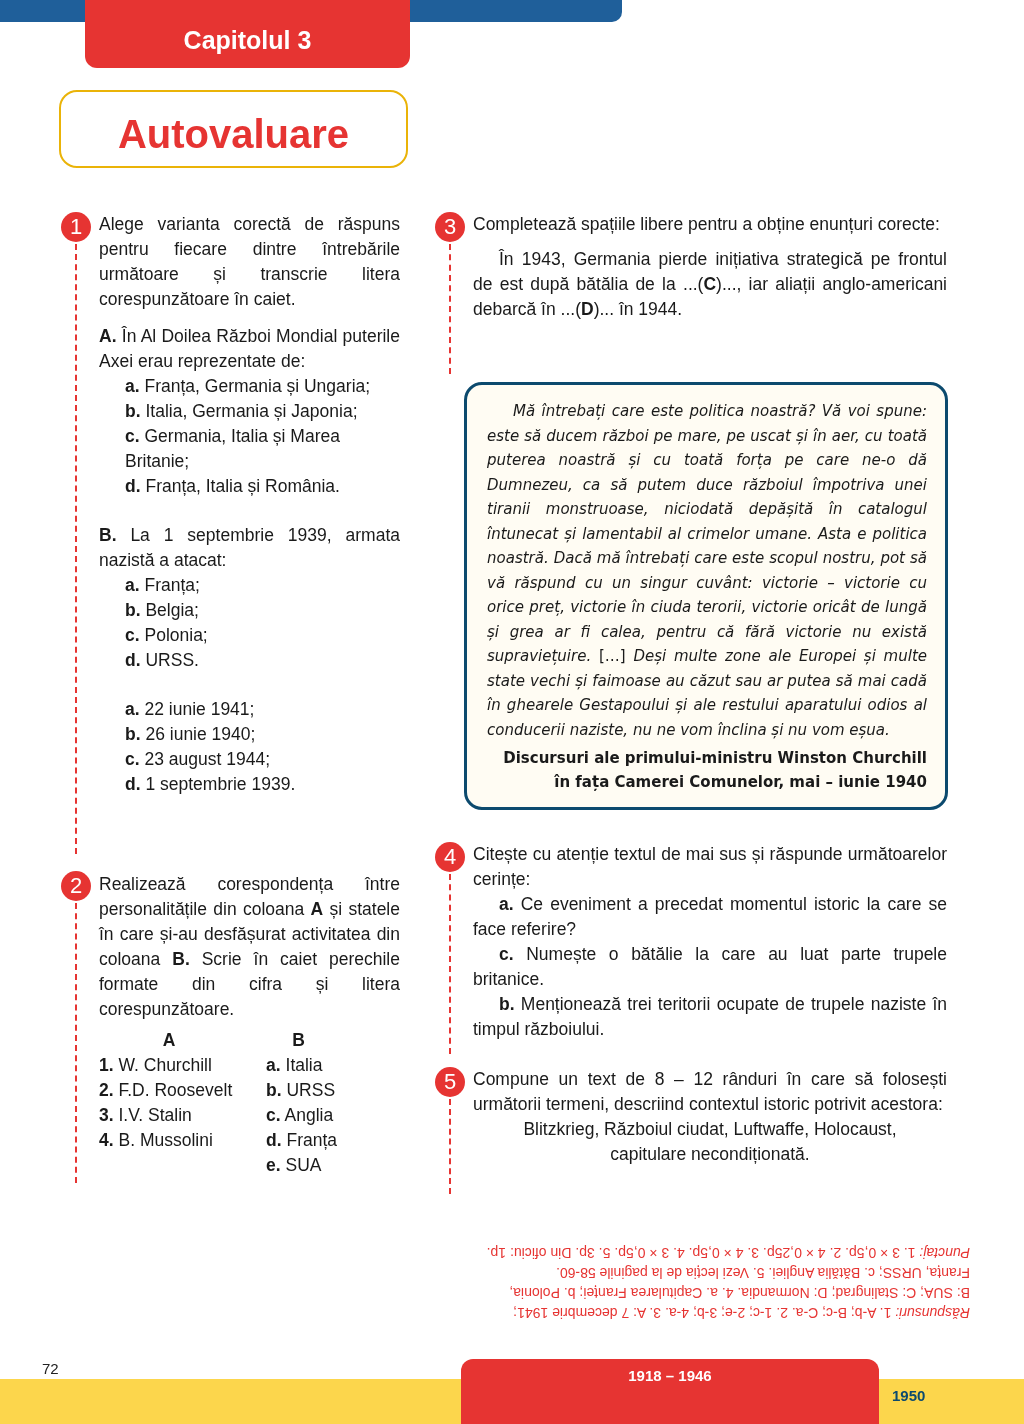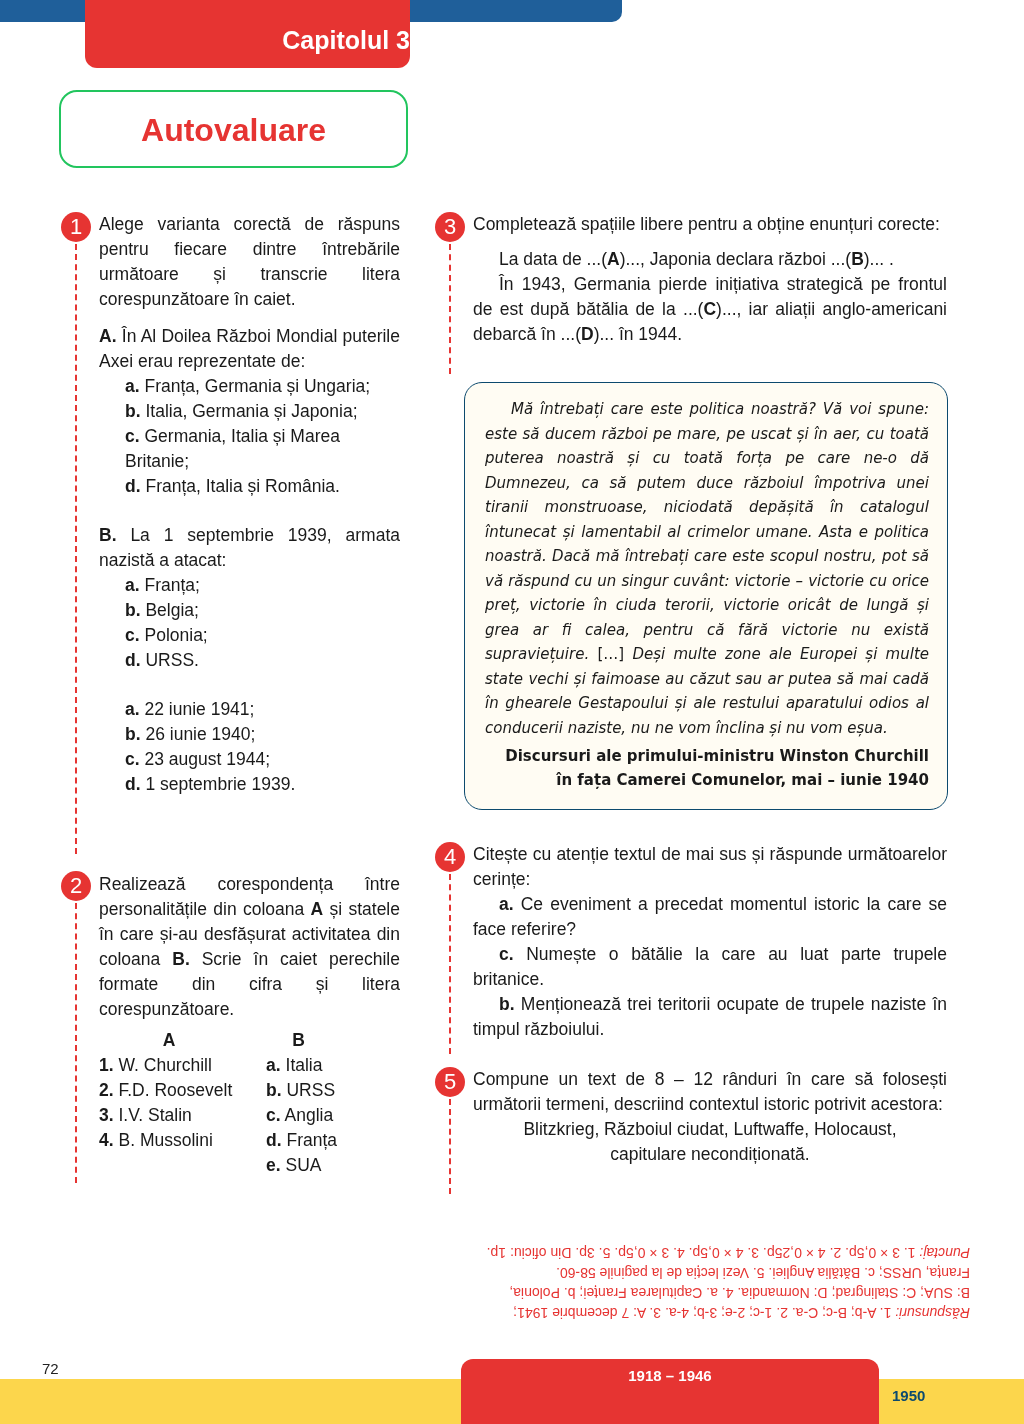--- a/index.html
+++ b/index.html
@@ -1,38 +1,38 @@
 <!DOCTYPE html>
 <html><head>
 <meta charset="utf-8">
 <style>
   * { box-sizing: border-box; margin: 0; padding: 0; }
   html, body { width: 1024px; height: 1424px; background: #ffffff; }
   body { position: relative; overflow: hidden; font-family: "Liberation Sans", "DejaVu Sans", sans-serif; color: #1a1a1a; }
 
   .top-bar { position: absolute; left: 0; top: 0; width: 622px; height: 22px; background: #1f5f9a; border-bottom-right-radius: 10px; }
-  .chapter-tab { position: absolute; left: 85px; top: 0; width: 325px; height: 68px; background: #e63432; border-bottom-left-radius: 12px; border-bottom-right-radius: 12px; color: #fff; font-weight: bold; font-size: 25px; text-align: right; padding-top: 26px; }
-  .title-box { position: absolute; left: 59px; top: 90px; width: 349px; height: 78px; border: 2px solid #22c55e; border-radius: 18px; text-align: center; color: #e63432; font-weight: bold; font-size: 32px; padding-top: 20px; }
+  .chapter-tab { position: absolute; left: 85px; top: 0; width: 325px; height: 68px; background: #e63432; border-bottom-left-radius: 12px; border-bottom-right-radius: 12px; color: #fff; font-weight: bold; font-size: 25px; text-align: center; padding-top: 26px; }
+  .title-box { position: absolute; left: 59px; top: 90px; width: 349px; height: 78px; border: 2px solid #eab308; border-radius: 18px; text-align: center; color: #e63432; font-weight: bold; font-size: 40px; padding-top: 20px; }
 
   .exercise { position: absolute; font-size: 17.5px; line-height: 25px; }
   .ex-num { position: absolute; width: 30px; height: 30px; border-radius: 50%; background: #e63432; color: #fff; font-size: 22px; text-align: center; line-height: 30px; }
   .dash-line { position: absolute; width: 0; border-left: 2px dashed #e63432; }
   .body-text { text-align: justify; }
   .para { text-align: justify; }
   .indent { padding-left: 26px; }
   .gap { height: 12px; }
   b { font-weight: bold; }
 
   .cols { display: flex; margin-top: 6px; }
   .col-a { width: 187px; }
   .col-b { width: 150px; }
   .col-head { font-weight: bold; text-align: center; width: 140px; }
   .col-b .col-head { width: 65px; }
 
-  .quote-box { position: absolute; left: 464px; top: 382px; width: 484px; height: 428px; border: 1px solid #0c4a6e; border-radius: 18px; background: #fffcf3; padding: 14px 18px 0 20px; font-family: "DejaVu Sans", sans-serif; }
+  .quote-box { position: absolute; left: 464px; top: 382px; width: 484px; height: 428px; border: 3px solid #0c4a6e; border-radius: 18px; background: #fffcf3; padding: 14px 18px 0 20px; font-family: "DejaVu Sans", sans-serif; }
   .quote-text { font-style: italic; font-size: 15px; line-height: 24.5px; text-align: justify; text-indent: 26px; }
   .quote-src { font-size: 15px; line-height: 24px; text-align: right; margin-top: 4px; font-weight: bold; }
 
   .terms { text-align: center; }
 
   .answers { position: absolute; left: 420px; top: 1243px; width: 550px; transform: rotate(180deg); color: #e63432; font-size: 14px; line-height: 20px; text-align: left; }
 
   .page-num { position: absolute; left: 42px; top: 1360px; font-size: 15px; color: #222; }
   .footer-bar { position: absolute; left: 0; top: 1379px; width: 1024px; height: 45px; background: #fcd64c; }
   .footer-period { position: absolute; left: 461px; top: 1359px; width: 418px; height: 65px; background: #e63432; border-top-left-radius: 12px; border-top-right-radius: 12px; color: #fff; font-weight: bold; font-size: 15px; text-align: center; padding-top: 8px; }
@@ -90,21 +90,20 @@
       <div><b>e.</b> <span>SUA</span></div>
     </div>
   </div>
 </div>
 
 <div class="ex-num" style="left:435px; top:212px;">3</div>
 <div class="dash-line" style="left:449px; top:244px; height:130px;"></div>
 <div class="exercise" style="left:473px; top:212px; width:474px;">
   <div class="body-text">Completează spațiile libere pentru a obține enunțuri corecte:</div>
   <div class="gap" style="height:10px;"></div>
-  <div class="para" style="text-indent:26px;"><span>La data de ...(</span><b>A</b><span>)..., Japonia declara război ...(</span><b>B</b><span>)... .</span></div>
   <div class="para" style="text-indent:26px;"><span>În 1943, Germania pierde inițiativa strategică pe frontul de est după bătălia de la ...(</span><b>C</b><span>)..., iar aliații anglo-americani debarcă în ...(</span><b>D</b><span>)... în 1944.</span></div>
 </div>
 
 <div class="quote-box">
   <div class="quote-text"><span>Mă întrebați care este politica noastră? Vă voi spune: este să ducem război pe mare, pe uscat și în aer, cu toată puterea noastră și cu toată forța pe care ne-o dă Dumnezeu, ca să putem duce războiul împotriva unei tiranii monstruoase, niciodată depășită în catalogul întunecat și lamentabil al crimelor umane. Asta e politica noastră. Dacă mă întrebați care este scopul nostru, pot să vă răspund cu un singur cuvânt: victorie – victorie cu orice preț, victorie în ciuda terorii, victorie oricât de lungă și grea ar fi calea, pentru că fără victorie nu există supraviețuire.</span><span style="font-style:normal;"> […] </span><span>Deși multe zone ale Europei și multe state vechi și faimoase au căzut sau ar putea să mai cadă în ghearele Gestapoului și ale restului aparatului odios al conducerii naziste, nu ne vom înclina și nu vom eșua.</span></div>
   <div class="quote-src">
     <div>Discursuri ale primului-ministru Winston Churchill</div>
     <div>în fața Camerei Comunelor, mai – iunie 1940</div>
   </div>
 </div>

